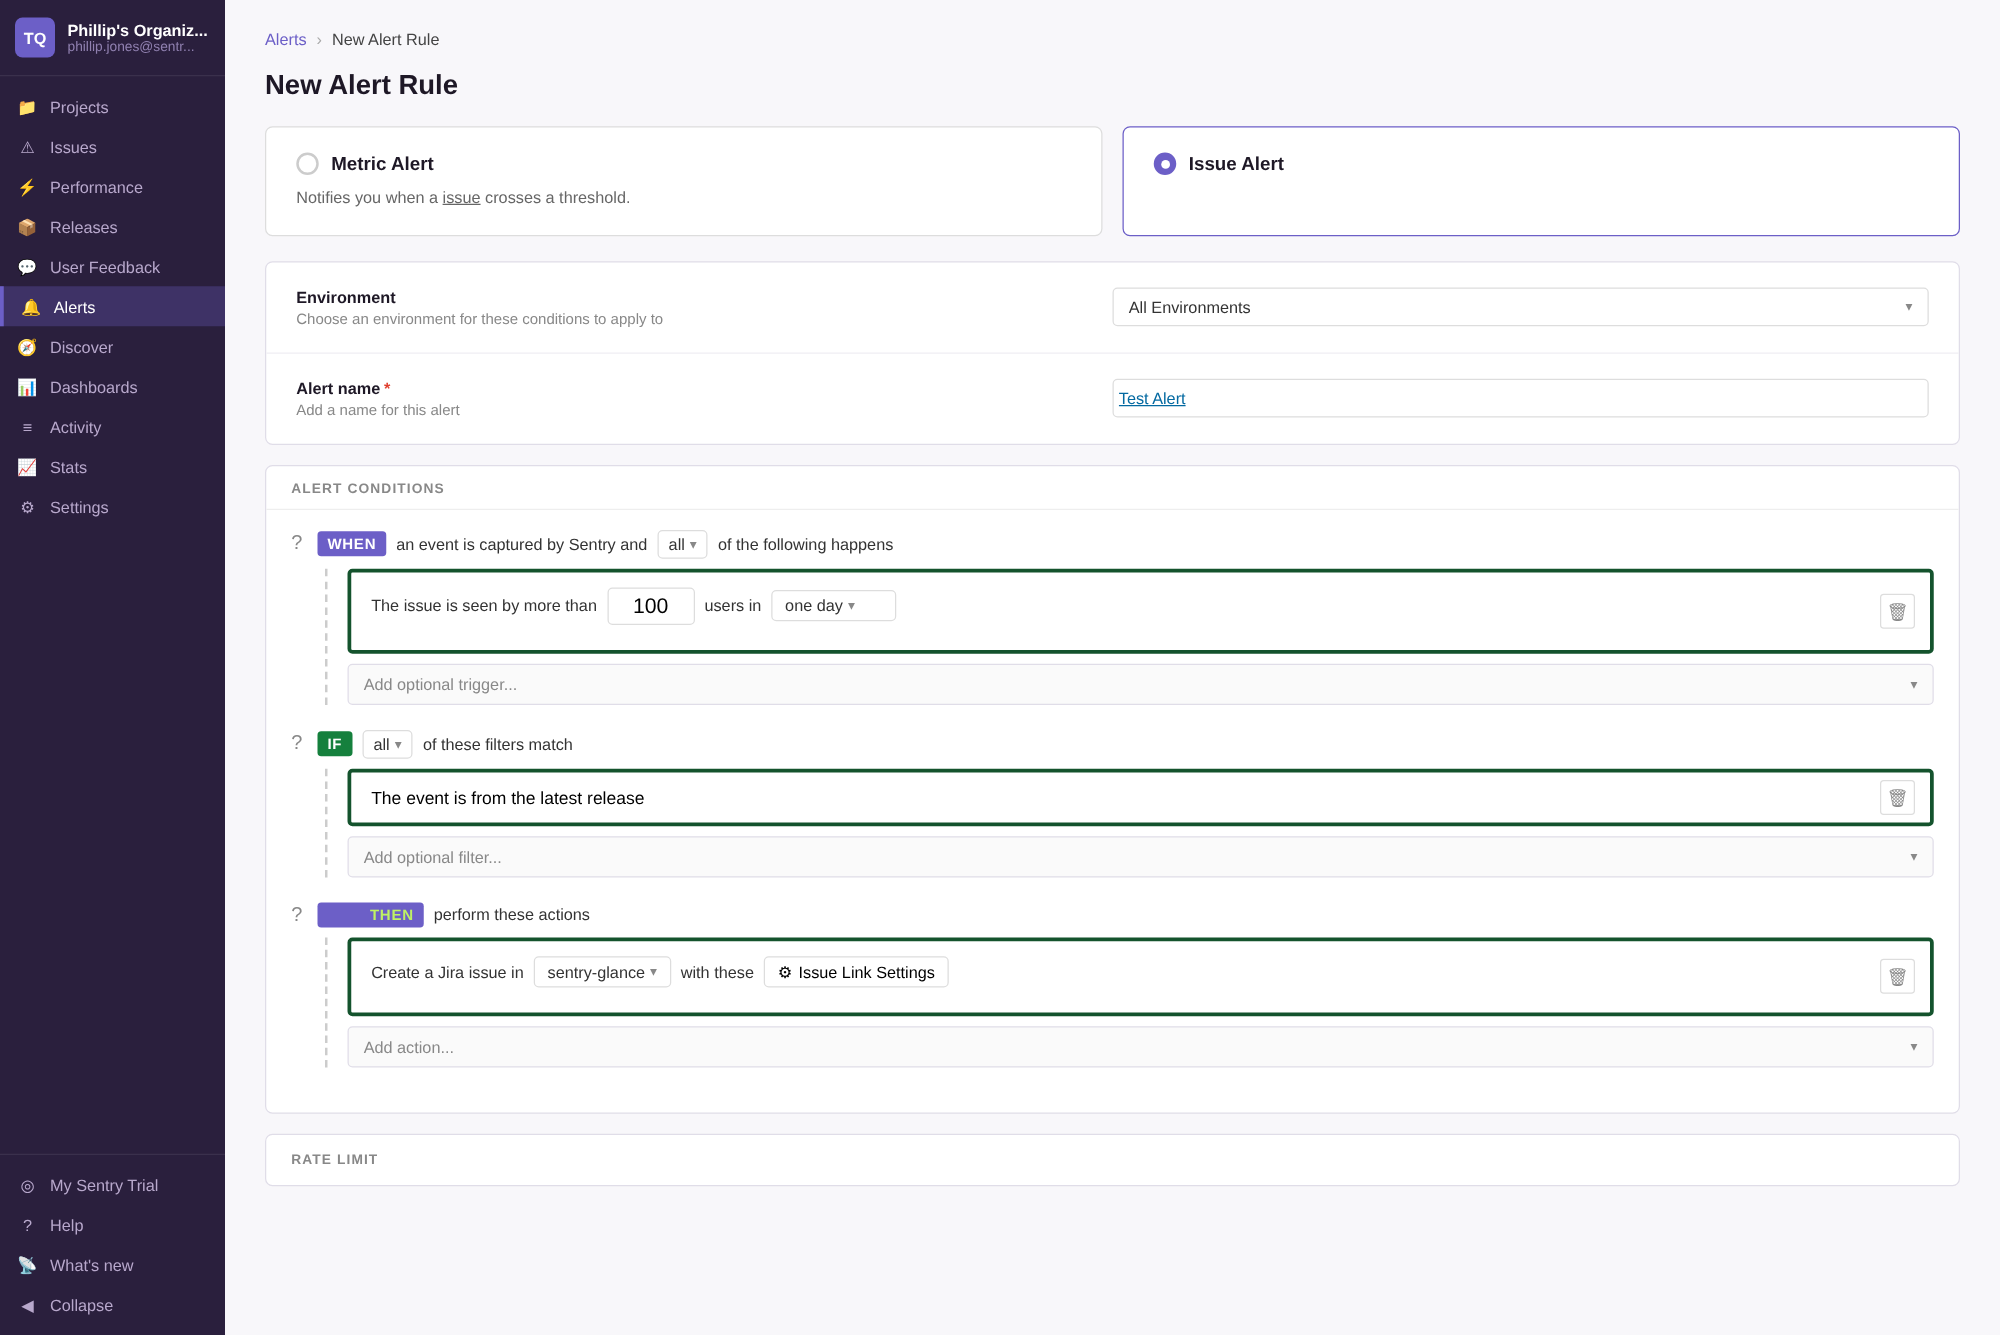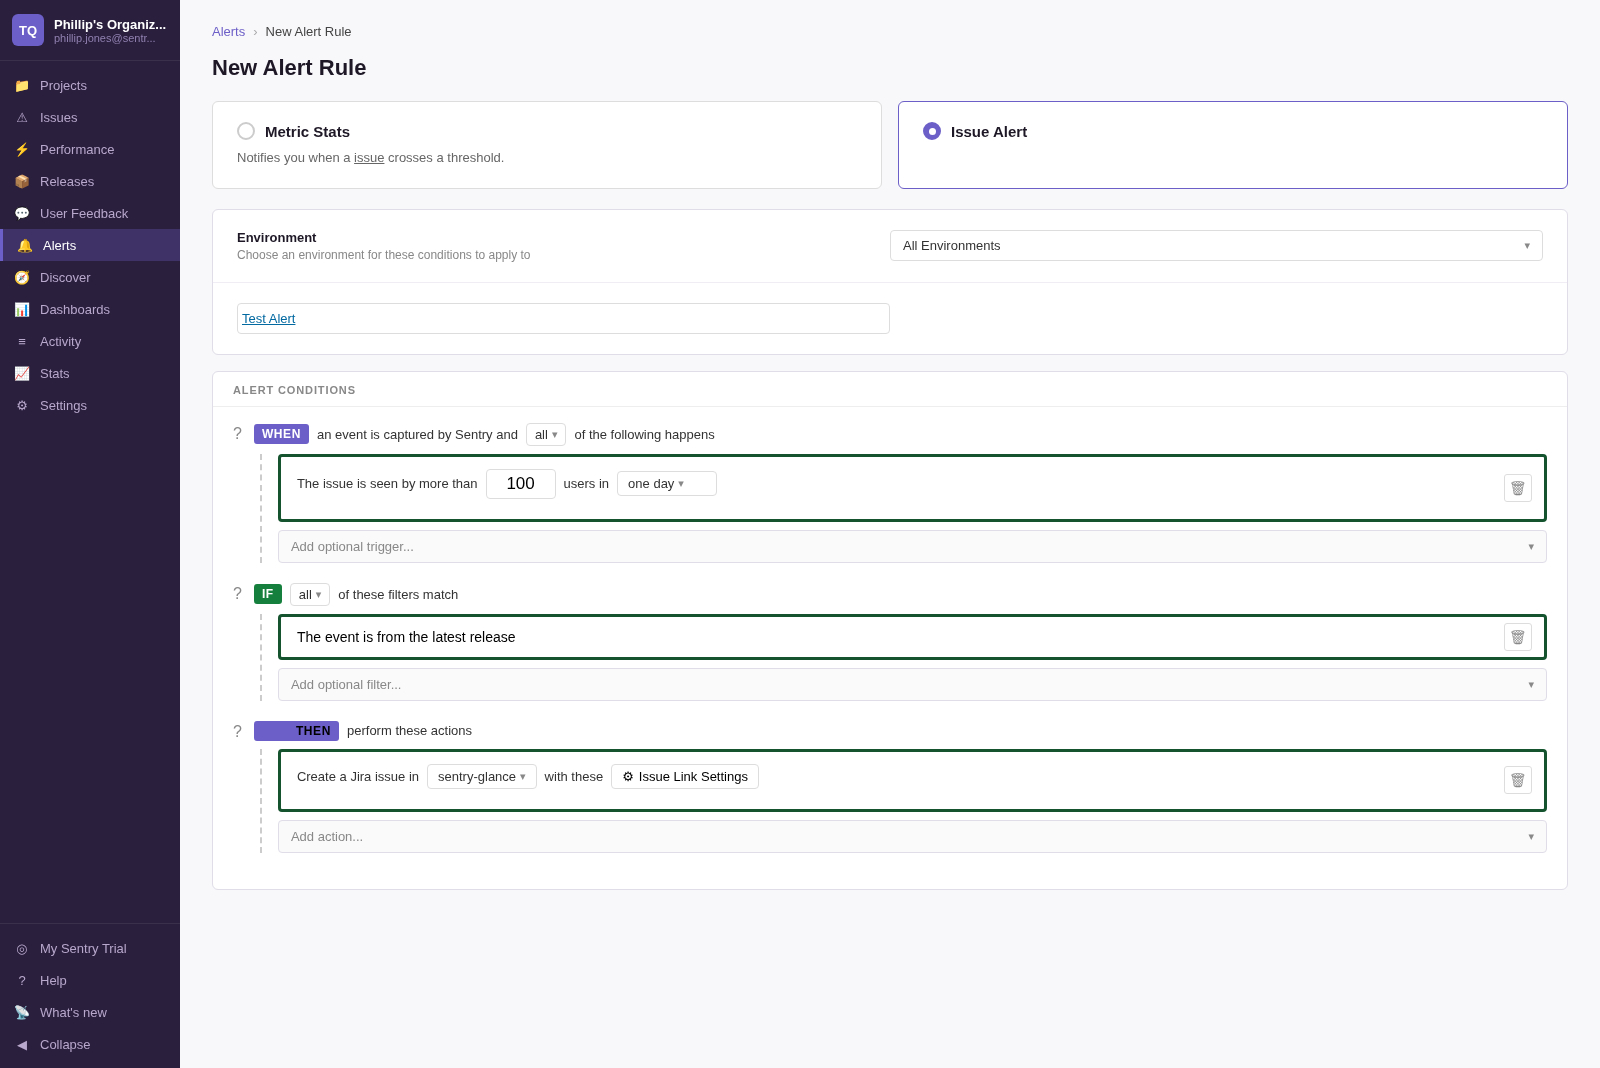--- a/index.html
+++ b/index.html
@@ -144,21 +144,21 @@
     .condition-body { flex: 1; }
     .condition-line { display: flex; align-items: center; gap: 8px; flex-wrap: wrap; margin-bottom: 8px; font-size: 13px; color: #333; }
 
     .badge {
       padding: 3px 8px; border-radius: 3px;
       font-size: 12px; font-weight: 700; letter-spacing: 0.05em;
       text-transform: uppercase;
     }
     .badge-when { background: #6c5fc7; color: #fff; }
     .badge-if { background: #15803d; color: #fff; }
-    .badge-then { background: #6c5fc7; color: #000000; padding-left: 42px; }
+    .badge-then { background: #6c5fc7; color: #bef264; padding-left: 42px; }
 
     .mini-select {
       display: inline-flex; align-items: center; gap: 4px;
       padding: 3px 8px; border: 1px solid #ddd; border-radius: 4px;
       font-size: 13px; background: #fff; cursor: pointer;
     }
     .small-input {
       width: 70px; padding: 4px 8px;
       border: 1px solid #ddd; border-radius: 4px;
       font-size: 17px; text-align: center;
@@ -298,21 +298,21 @@
     <span class="breadcrumb-sep">›</span>
     <span class="breadcrumb-current">New Alert Rule</span>
   </div>
 
   <h1 class="page-title">New Alert Rule</h1>
 
   <div class="alert-type-row">
     <div class="alert-card">
       <div class="alert-card-header">
         <div class="radio-circle"></div>
-        <span class="alert-card-title">Metric Stats</span>
+        <span class="alert-card-title">Metric Alert</span>
       </div>
       <p class="alert-card-desc">Notifies you when a <span class="underline-link">issue</span> crosses a threshold.</p>
     </div>
     <div class="alert-card selected">
       <div class="alert-card-header">
         <div class="radio-circle checked"></div>
         <span class="alert-card-title">Issue Alert</span>
       </div>
     </div>
   </div>
@@ -325,20 +325,26 @@
           <div class="form-hint">Choose an environment for these conditions to apply to</div>
         </div>
         <div class="form-control-wrap">
           <div class="select-input">
             <span>All Environments</span>
             <span class="chevron">▾</span>
           </div>
         </div>
       </div>
       <div class="form-row">
+        <div>
+          <div class="form-label">
+            <span>Alert name</span><span class="required">*</span>
+          </div>
+          <div class="form-hint">Add a name for this alert</div>
+        </div>
         <div class="form-control-wrap">
           <input type="text" class="text-input" value="Test Alert" style="">
         </div>
       </div>
     </div>
   </div>
 
   <div class="section-block">
     <div class="section-label">ALERT CONDITIONS</div>
     <div class="conditions-section">
@@ -430,14 +436,17 @@
               <span>Add action...</span>
               <span class="chevron">▾</span>
             </div>
           </div>
         </div>
       </div>
 
     </div>
   </div>
 
+  <div class="section-block">
+    <div class="rate-limit-label">RATE LIMIT</div>
+  </div>
 
 </div>
 
 </body></html>

